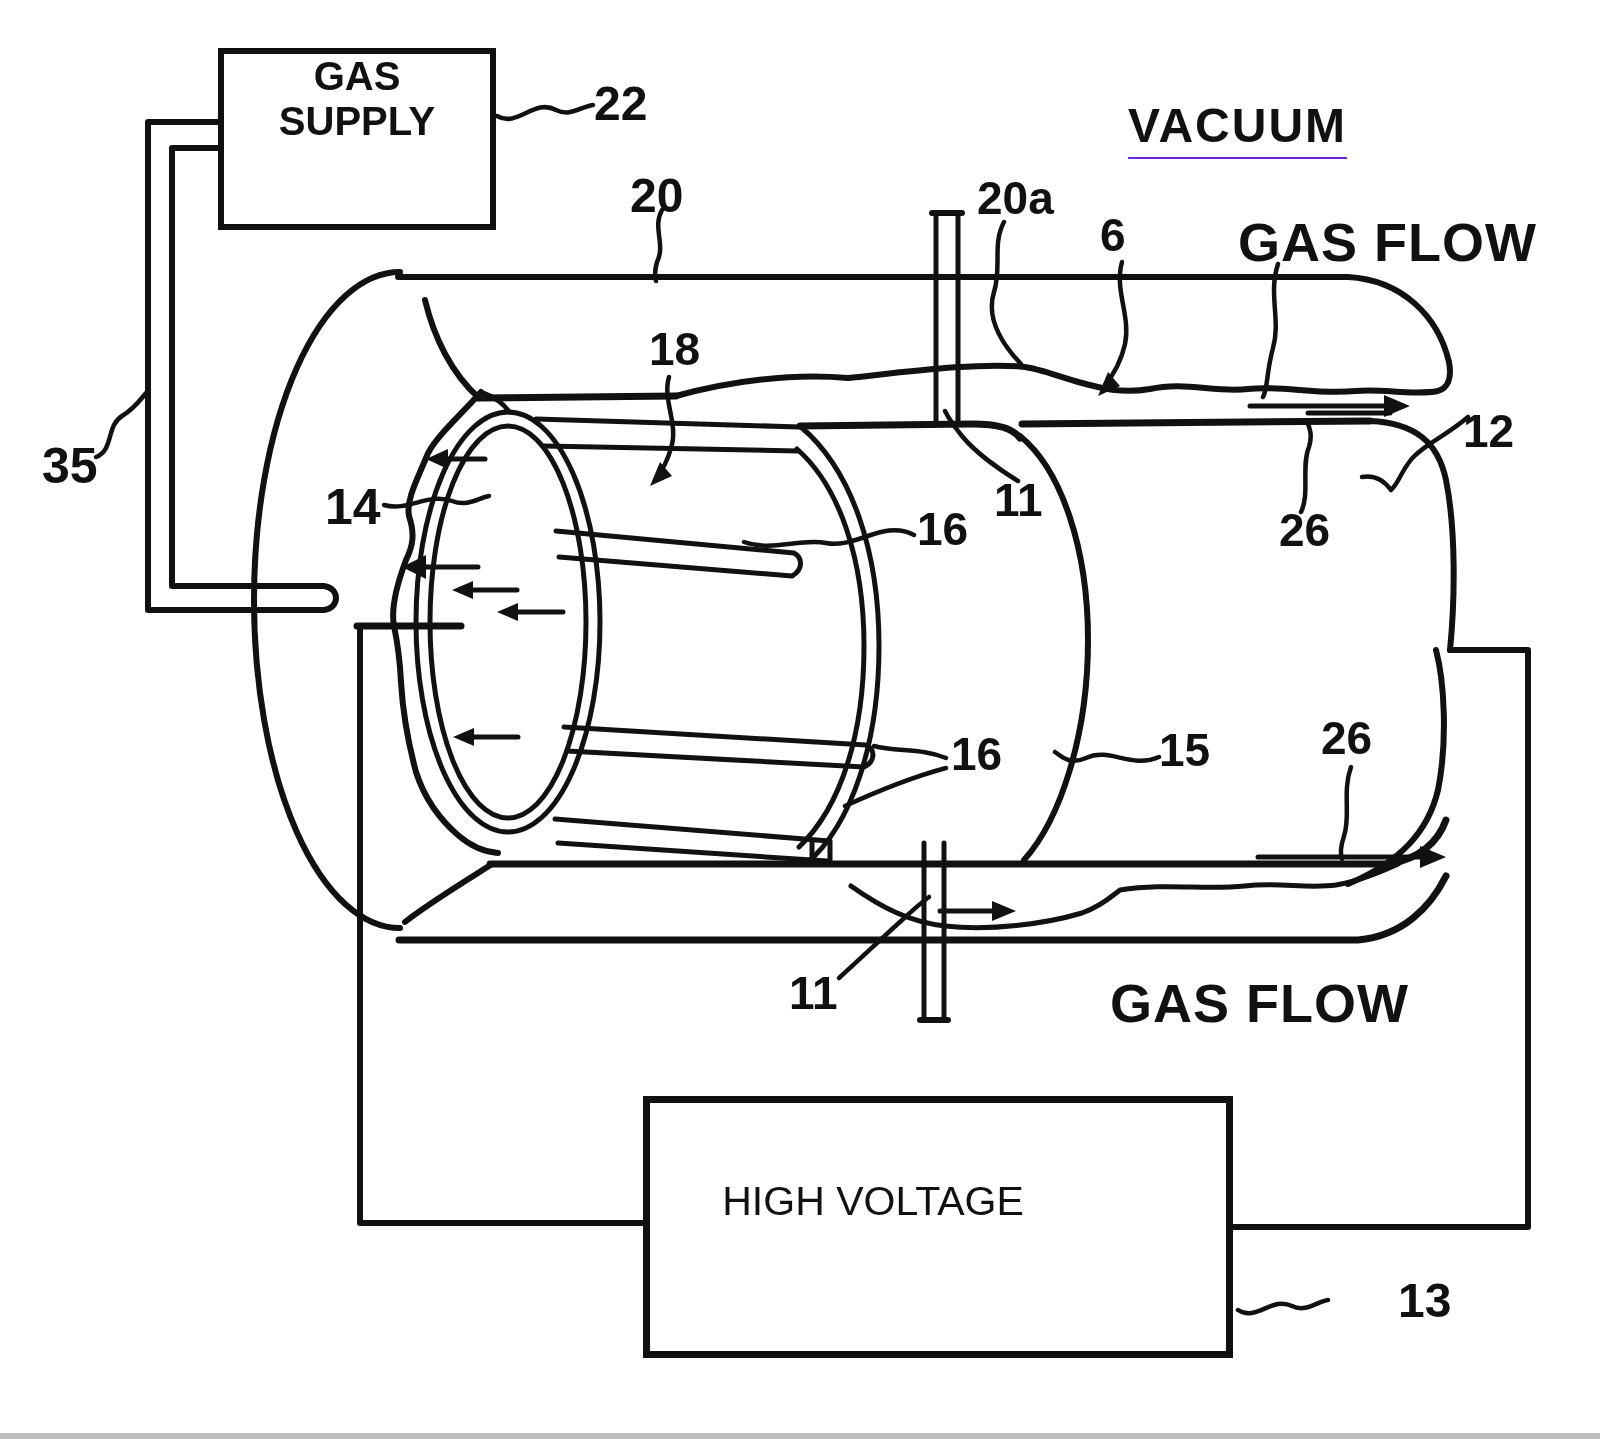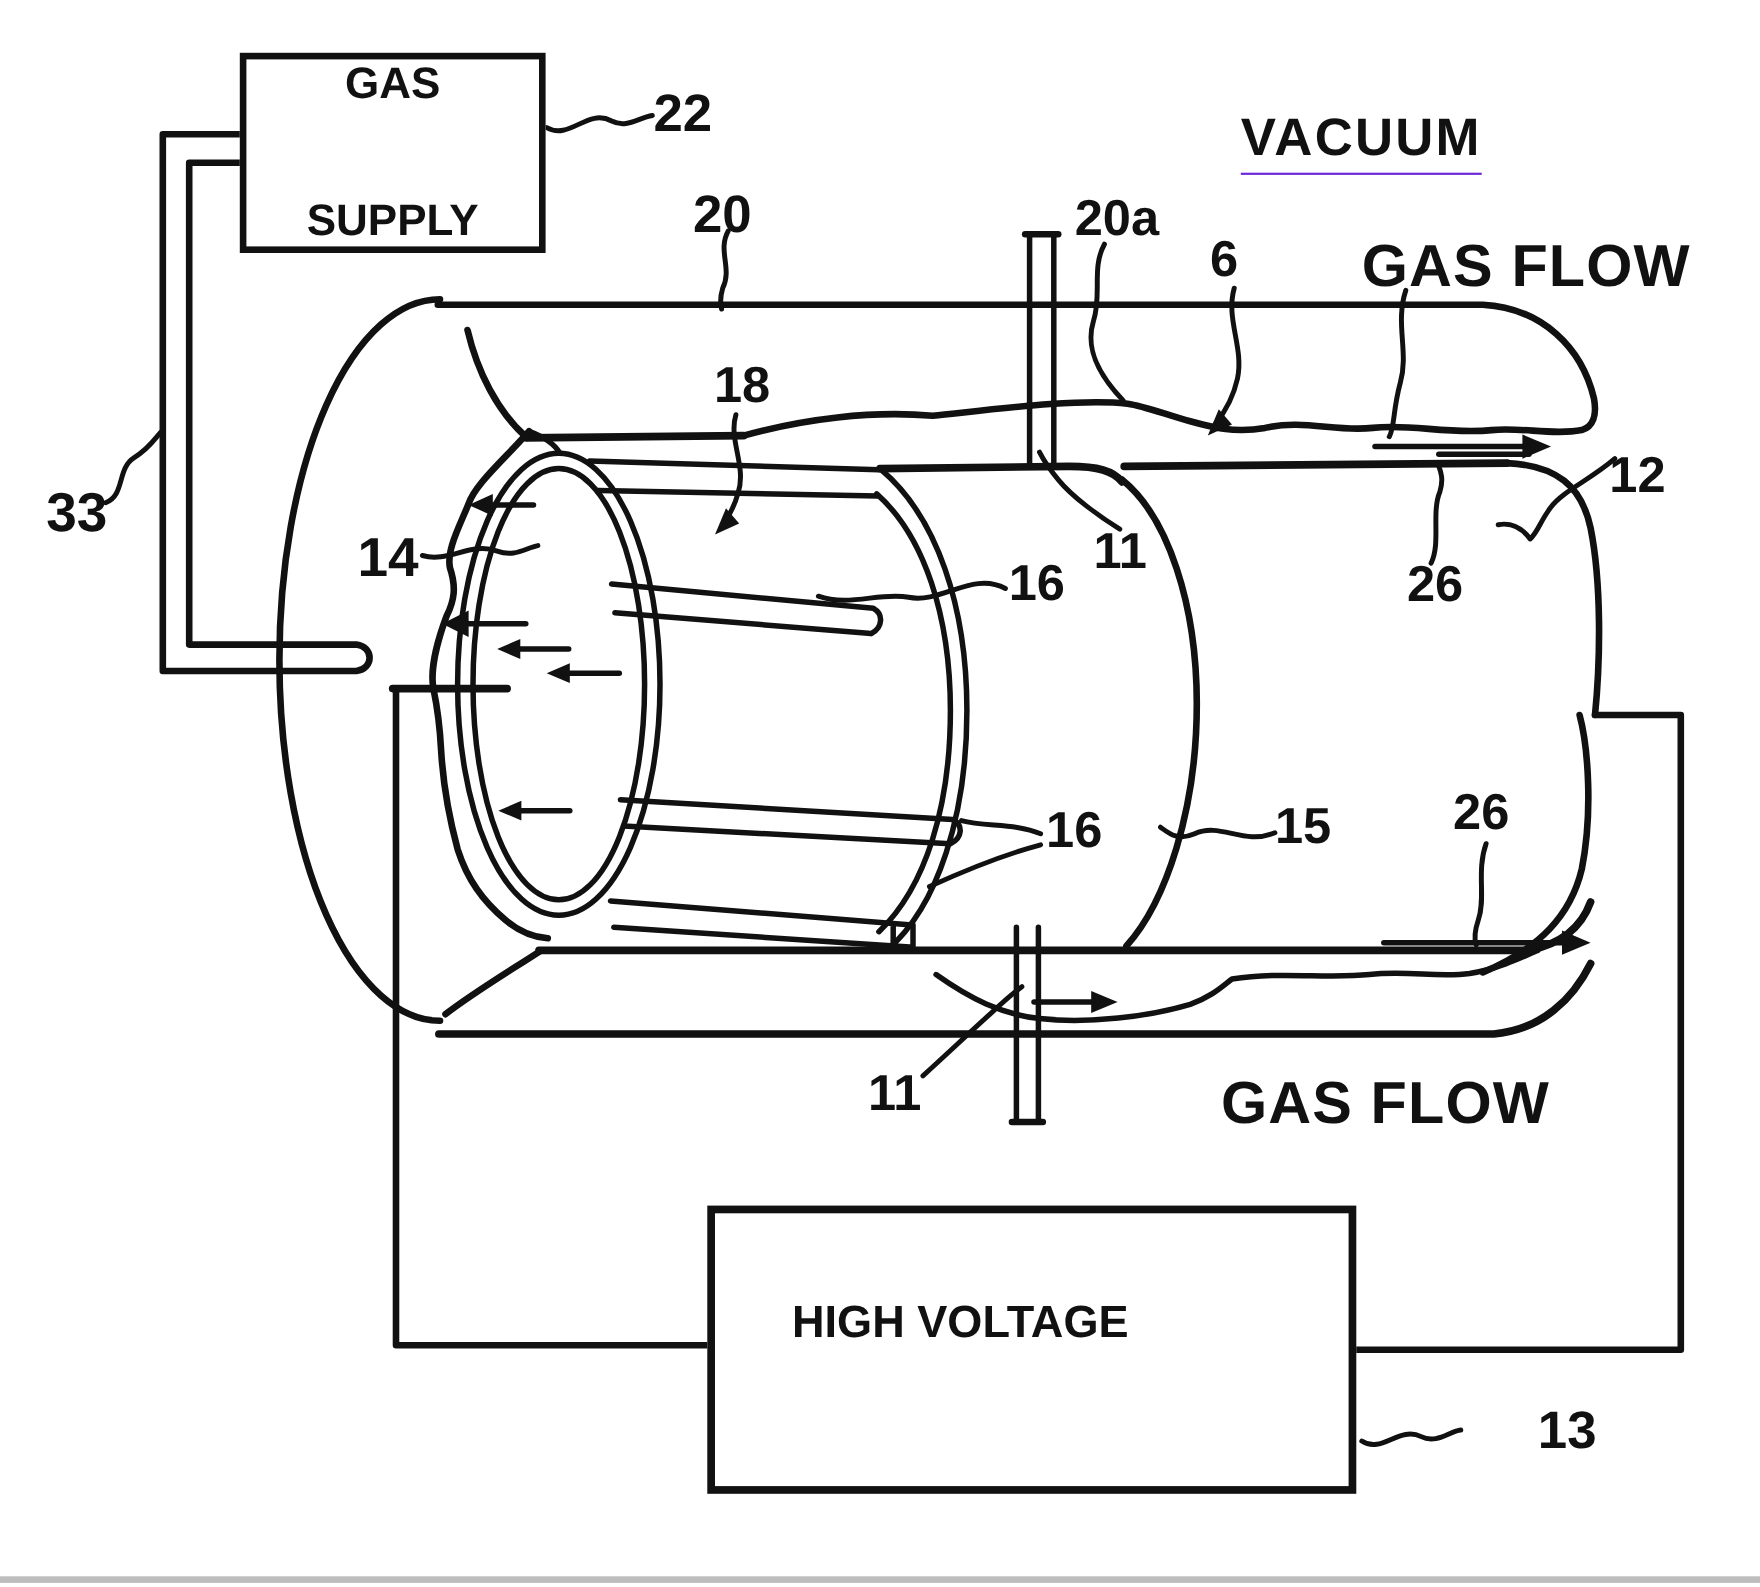--- a/index.html
+++ b/index.html
@@ -8,24 +8,24 @@
   svg.art{position:absolute;left:0;top:0;}
   .lbl{position:absolute;font-weight:600;color:#111;white-space:nowrap;
        font-family:"Liberation Sans",sans-serif;}
   .refnum{font-size:46px;}
   .big{font-size:50px;}
   .mid{font-size:48px;}
   .flow{font-size:54px;letter-spacing:1px;}
   .vacuum{font-size:48px;letter-spacing:2px;border-bottom:2px solid #6d28d9;padding-bottom:4px;}
   .box{position:absolute;border:6px solid #111;background:#fff;box-sizing:border-box;}
   .gasbox{left:218px;top:48px;width:278px;height:182px;display:flex;flex-direction:column;
-          align-items:center;justify-content:space-between;font-size:40px;font-weight:600;line-height:1.12;}
+          align-items:center;justify-content:flex-start;font-size:40px;font-weight:600;line-height:1.12;}
   .hvbox{left:643px;top:1096px;width:590px;height:262px;border-width:7px;}
   .hvtext{position:absolute;left:58px;top:76px;width:330px;text-align:center;
-          font-size:41px;font-weight:700;line-height:1.12;}
+          font-size:41px;font-weight:400;line-height:1.12;}
   .scanline{position:absolute;left:0;top:1433px;width:1600px;height:6px;background:#bdbdbd;}
 </style>
 </head>
 <body>
 
 <div class="stage">
 
   <svg class="art" width="1600" height="1443" viewBox="0 0 1600 1443">
     <g stroke="#111" fill="none" stroke-linecap="round" stroke-linejoin="round">
 
@@ -144,21 +144,21 @@
 
   <div class="lbl vacuum" style="left:1128px;top:98px;">VACUUM</div>
   <div class="lbl flow" style="left:1238px;top:211px;">GAS FLOW</div>
   <div class="lbl flow" style="left:1110px;top:972px;">GAS FLOW</div>
 
   <div class="lbl mid" style="left:594px;top:76px;">22</div>
   <div class="lbl mid" style="left:630px;top:168px;">20</div>
   <div class="lbl refnum" style="left:977px;top:171px;">20a</div>
   <div class="lbl refnum" style="left:1100px;top:208px;">6</div>
   <div class="lbl refnum" style="left:1463px;top:404px;">12</div>
-  <div class="lbl big" style="left:42px;top:437px;">33</div>
+  <div class="lbl big" style="left:42px;top:437px;">35</div>
   <div class="lbl big" style="left:325px;top:478px;">14</div>
   <div class="lbl refnum" style="left:649px;top:322px;">18</div>
   <div class="lbl refnum" style="left:917px;top:502px;">16</div>
   <div class="lbl refnum" style="left:994px;top:473px;">11</div>
   <div class="lbl refnum" style="left:1279px;top:503px;">26</div>
   <div class="lbl refnum" style="left:1159px;top:723px;">15</div>
   <div class="lbl refnum" style="left:951px;top:727px;">16</div>
   <div class="lbl refnum" style="left:1321px;top:711px;">26</div>
   <div class="lbl refnum" style="left:789px;top:966px;">11</div>
   <div class="lbl mid" style="left:1398px;top:1273px;">13</div>

